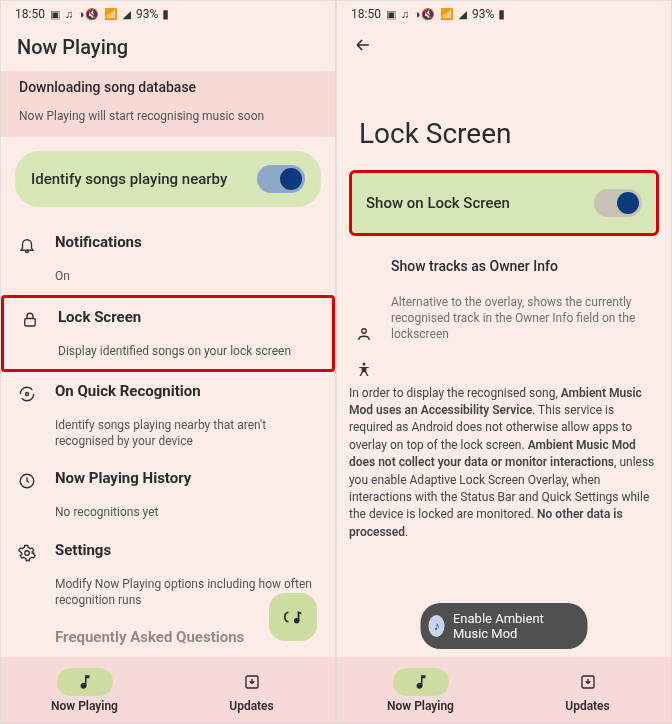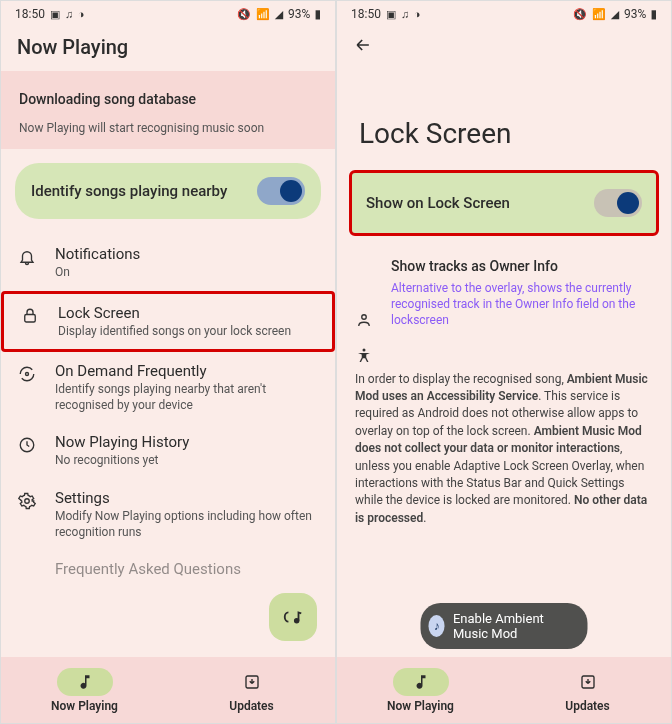--- a/index.html
+++ b/index.html
@@ -1,53 +1,53 @@
 <!DOCTYPE html>
 <html><head>
 <meta charset="utf-8">
 <style>
   * { box-sizing: border-box; margin: 0; padding: 0; }
   body { font-family: -apple-system, Roboto, "Segoe UI", Arial, sans-serif; background: #fff; width: 672px; height: 724px; overflow: hidden; }
   .frame { display: flex; width: 672px; height: 724px; }
   .screen { width: 336px; height: 724px; background: #fbece8; position: relative; overflow: hidden; border: 1px solid #ddd; }
-  .statusbar { display: flex; justify-content: space-between; align-items: center; height: 26px; padding: 0 14px; font-size: 12px; color: #333; }
+  .statusbar { display: flex; align-items: center; height: 26px; padding: 0 14px; font-size: 12px; color: #333; }
   .statusbar .right { display: flex; align-items: center; gap: 4px; }
   .statusbar .icons { font-size: 11px; letter-spacing: 1px; }
   .header { padding: 8px 16px 12px; font-size: 20px; color: #2c2c2c; font-weight: 500; }
   .back-btn { padding: 8px 16px; font-size: 20px; }
-  .banner { background: #f7d9d6; margin: 0 0 14px 0; padding: 20px 18px 14px; }
+  .banner { background: #f7d9d6; margin: 0 0 14px 0; padding: 8px 18px 14px; }
   .banner .title { font-size: 14px; font-weight: 500; color: #2c2c2c; }
   .banner .sub { font-size: 12px; color: #555; margin-top: 14px; }
   .pill { background: #d6e6b7; border-radius: 24px; margin: 0 14px 16px; padding: 14px 16px; display: flex; align-items: center; justify-content: space-between; }
   .pill .label { font-size: 15px; font-weight: 500; color: #2c2c2c; max-width: 200px; line-height: 1.25; text-align: right; }
   .toggle { width: 48px; height: 28px; border-radius: 14px; background: #8fa7c9; position: relative; flex-shrink: 0; }
   .toggle::after { content: ""; position: absolute; width: 22px; height: 22px; border-radius: 50%; background: #0c3a7a; top: 3px; right: 3px; }
   .toggle.off { background: #c8c2b5; }
   .toggle.off::after { background: #0c3a7a; }
   .list { }
   .row { display: flex; align-items: flex-start; padding: 10px 16px; gap: 18px; }
   .row .icon { width: 20px; flex-shrink: 0; margin-top: 3px; color: #333; display: flex; justify-content: center; }
-  .row .text .t { font-size: 15px; font-weight: 400; color: #2c2c2c; }
-  .row .text .s { font-size: 12px; color: #555; margin-top: 2px; line-height: 1.3; }
+  .row .text .t { font-size: 15px; font-weight: 700; color: #2c2c2c; }
+  .row .text .s { font-size: 12px; color: #555; margin-top: 18px; line-height: 1.3; }
   .highlight { border: 3px solid #d40000; border-radius: 4px; }
   .bottomnav { position: absolute; bottom: 0; left: 0; right: 0; height: 66px; background: #f7d9d7; display: flex; }
   .navitem { flex: 1; display: flex; flex-direction: column; align-items: center; justify-content: center; gap: 3px; }
   .navicon { width: 56px; height: 28px; border-radius: 14px; display: flex; align-items: center; justify-content: center; }
   .navicon.active { background: #cddd9f; }
   .navlabel { font-size: 12px; font-weight: 600; color: #2c2c2c; }
   .fab { position: absolute; right: 18px; bottom: 82px; width: 48px; height: 48px; background: #cddd9f; border-radius: 16px; display: flex; align-items: center; justify-content: center; }
   .bigtitle { font-size: 28px; font-weight: 400; color: #2c2c2c; padding: 54px 22px 20px; }
   .pill2 { background: #d6e6b7; border-radius: 6px; margin: 0 12px 18px; padding: 16px 14px; display: flex; align-items: center; justify-content: space-between; gap: 36px; }
   .pill2.highlight { border: 3px solid #d40000; }
   .desc-row { display: flex; gap: 16px; padding: 4px 18px 14px; align-items: flex-end; }
   .desc-row .icon { width: 20px; flex-shrink: 0; margin-top: 3px; color: #333; }
   .desc-row .text .t { font-size: 14px; font-weight: 500; color: #2c2c2c; }
-  .desc-row .text .s { font-size: 12px; color: #8b5cf6; margin-top: 6px; line-height: 1.35; }
+  .desc-row .text .s { font-size: 12px; color: #737373; margin-top: 20px; line-height: 1.35; }
   .access-icon { padding: 4px 18px 6px; color: #333; }
-  .para { font-size: 12px; color: #444; line-height: 1.45; padding: 0 18px; }
+  .para { font-size: 12px; color: #444; line-height: 1.45; padding: 0 12px; }
   .para b { font-weight: 600; }
   .chip { position: absolute; left: 50%; transform: translateX(-50%); bottom: 74px; background: #50504e; color: #fff; border-radius: 20px; padding: 8px 16px 8px 8px; display: flex; align-items: center; gap: 8px; font-size: 13px; }
   .chip .ci { width: 22px; height: 22px; background: #c9d5f0; border-radius: 50%; display: flex; align-items: center; justify-content: center; color: #1a3660; font-size: 12px; }
   svg { display: block; }
   .fade-row { opacity: 0.5; }
 </style>
 </head>
 <body>
 
 <div class="frame">
@@ -105,21 +105,21 @@
       </div>
 
       <div class="row">
         <div class="icon">
             <svg width="18" height="18" viewBox="0 0 24 24" fill="none" stroke="currentColor" stroke-width="1.8">
               <path d="M3 12a9 9 0 019-9 9 9 0 017 3.3M21 12a9 9 0 01-9 9 9 9 0 01-7-3.3"></path>
               <circle cx="12" cy="12" r="2"></circle>
             </svg>
           </div>
         <div class="text">
-          <div class="t">On Demand Frequently</div>
+          <div class="t">On Quick Recognition</div>
           <div class="s">Identify songs playing nearby that aren't recognised by your device</div>
         </div>
       </div>
 
       <div class="row">
         <div class="icon">
             <svg width="18" height="18" viewBox="0 0 24 24" fill="none" stroke="currentColor" stroke-width="1.8">
               <path d="M3 12a9 9 0 109-9 9 9 0 00-9 9z"></path>
               <path d="M12 7v5l3 2"></path>
             </svg>

